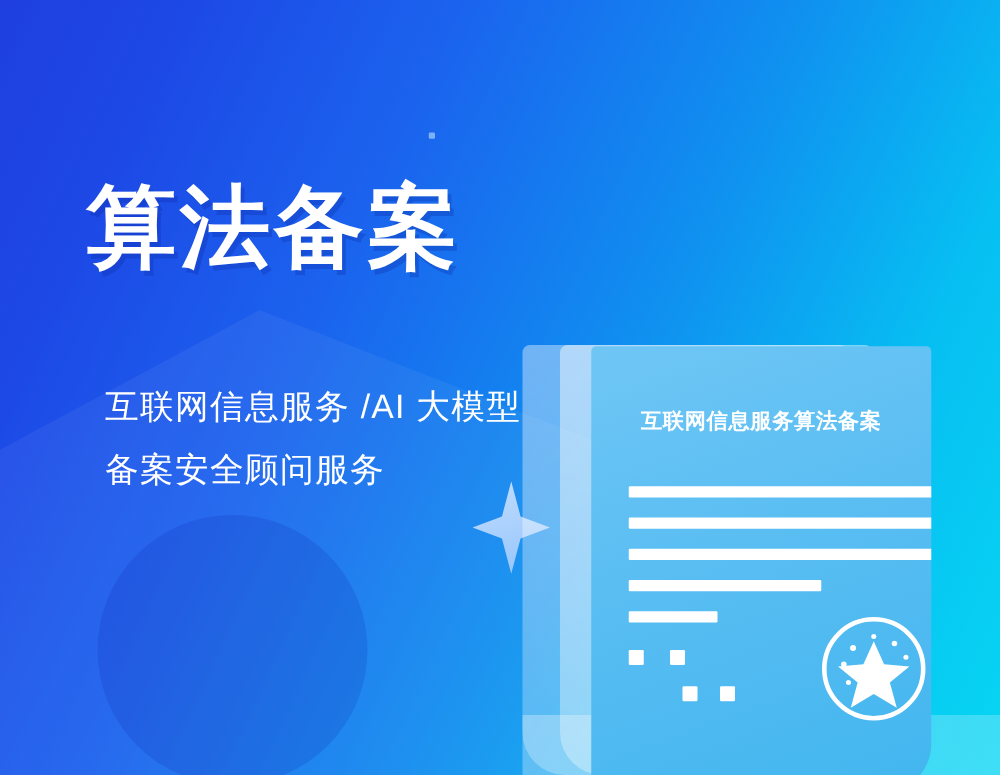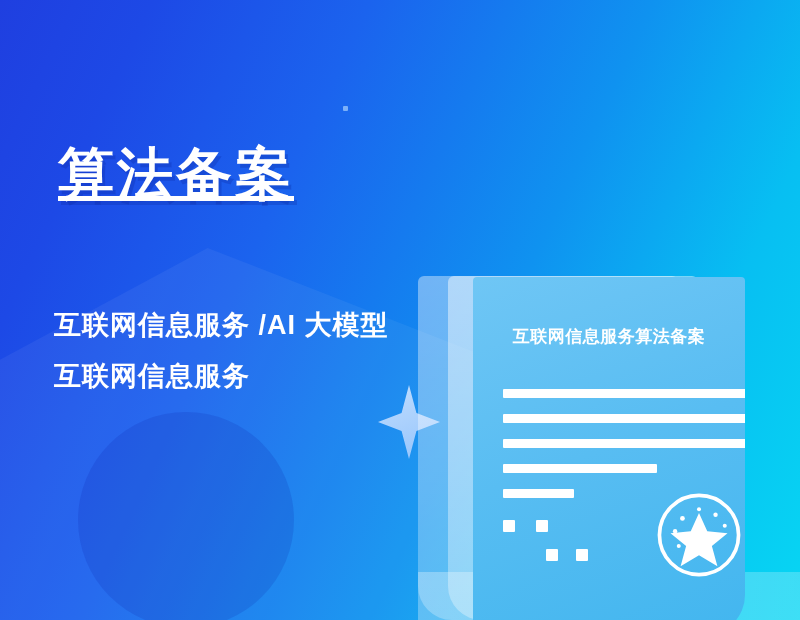--- a/index.html
+++ b/index.html
@@ -57,44 +57,44 @@
     width: 62px;
     height: 74px;
     background: linear-gradient(160deg, #cfe4ff 0%, #9ec8fd 100%);
     clip-path: polygon(50% 0%, 62% 38%, 100% 50%, 62% 62%, 50% 100%, 38% 62%, 0% 50%, 38% 38%);
     opacity: 0.92;
   }
 
   
   .headline {
     position: absolute;
-    left: 58px;
+    left: 69px;
     top: 146px;
-    font-size: 56px;
+    font-size: 72px;
     line-height: 1.0;
     font-weight: bold;
     color: #ffffff;
     letter-spacing: 3px;
     text-shadow: 3px 4px 0 rgba(10, 40, 160, 0.28);
     white-space: nowrap;
-    text-decoration: underline;
   }
   .sublines {
     position: absolute;
     left: 54px;
     top: 300px;
     width: 400px;
   }
   .subline {
     font-size: 27px;
     line-height: 51px;
-    font-weight: bold;
+    font-weight: normal;
     color: #ffffff;
     letter-spacing: 1px;
     white-space: nowrap;
+    margin-left: 30px;
   }
 
   
   .card-stack {
     position: absolute;
     left: 418px;
     top: 262px;
     width: 382px;
     height: 358px;
   }
@@ -183,21 +183,21 @@
 
   <div class="deco-chevron"></div>
   <div class="deco-circle-big"></div>
   <div class="deco-dot"></div>
   <div class="deco-sparkle"></div>
 
   <div class="headline">算法备案</div>
 
   <div class="sublines">
     <div class="subline">互联网信息服务 /AI 大模型</div>
-    <div class="subline">互联网信息服务</div>
+    <div class="subline">备案安全顾问服务</div>
   </div>
 
   <div class="bottom-band"></div>
 
   <div class="card-stack">
     <div class="card-back-2"></div>
     <div class="card-back-1"></div>
 
     <div class="card-front">
       <div class="card-title">互联网信息服务算法备案</div>

